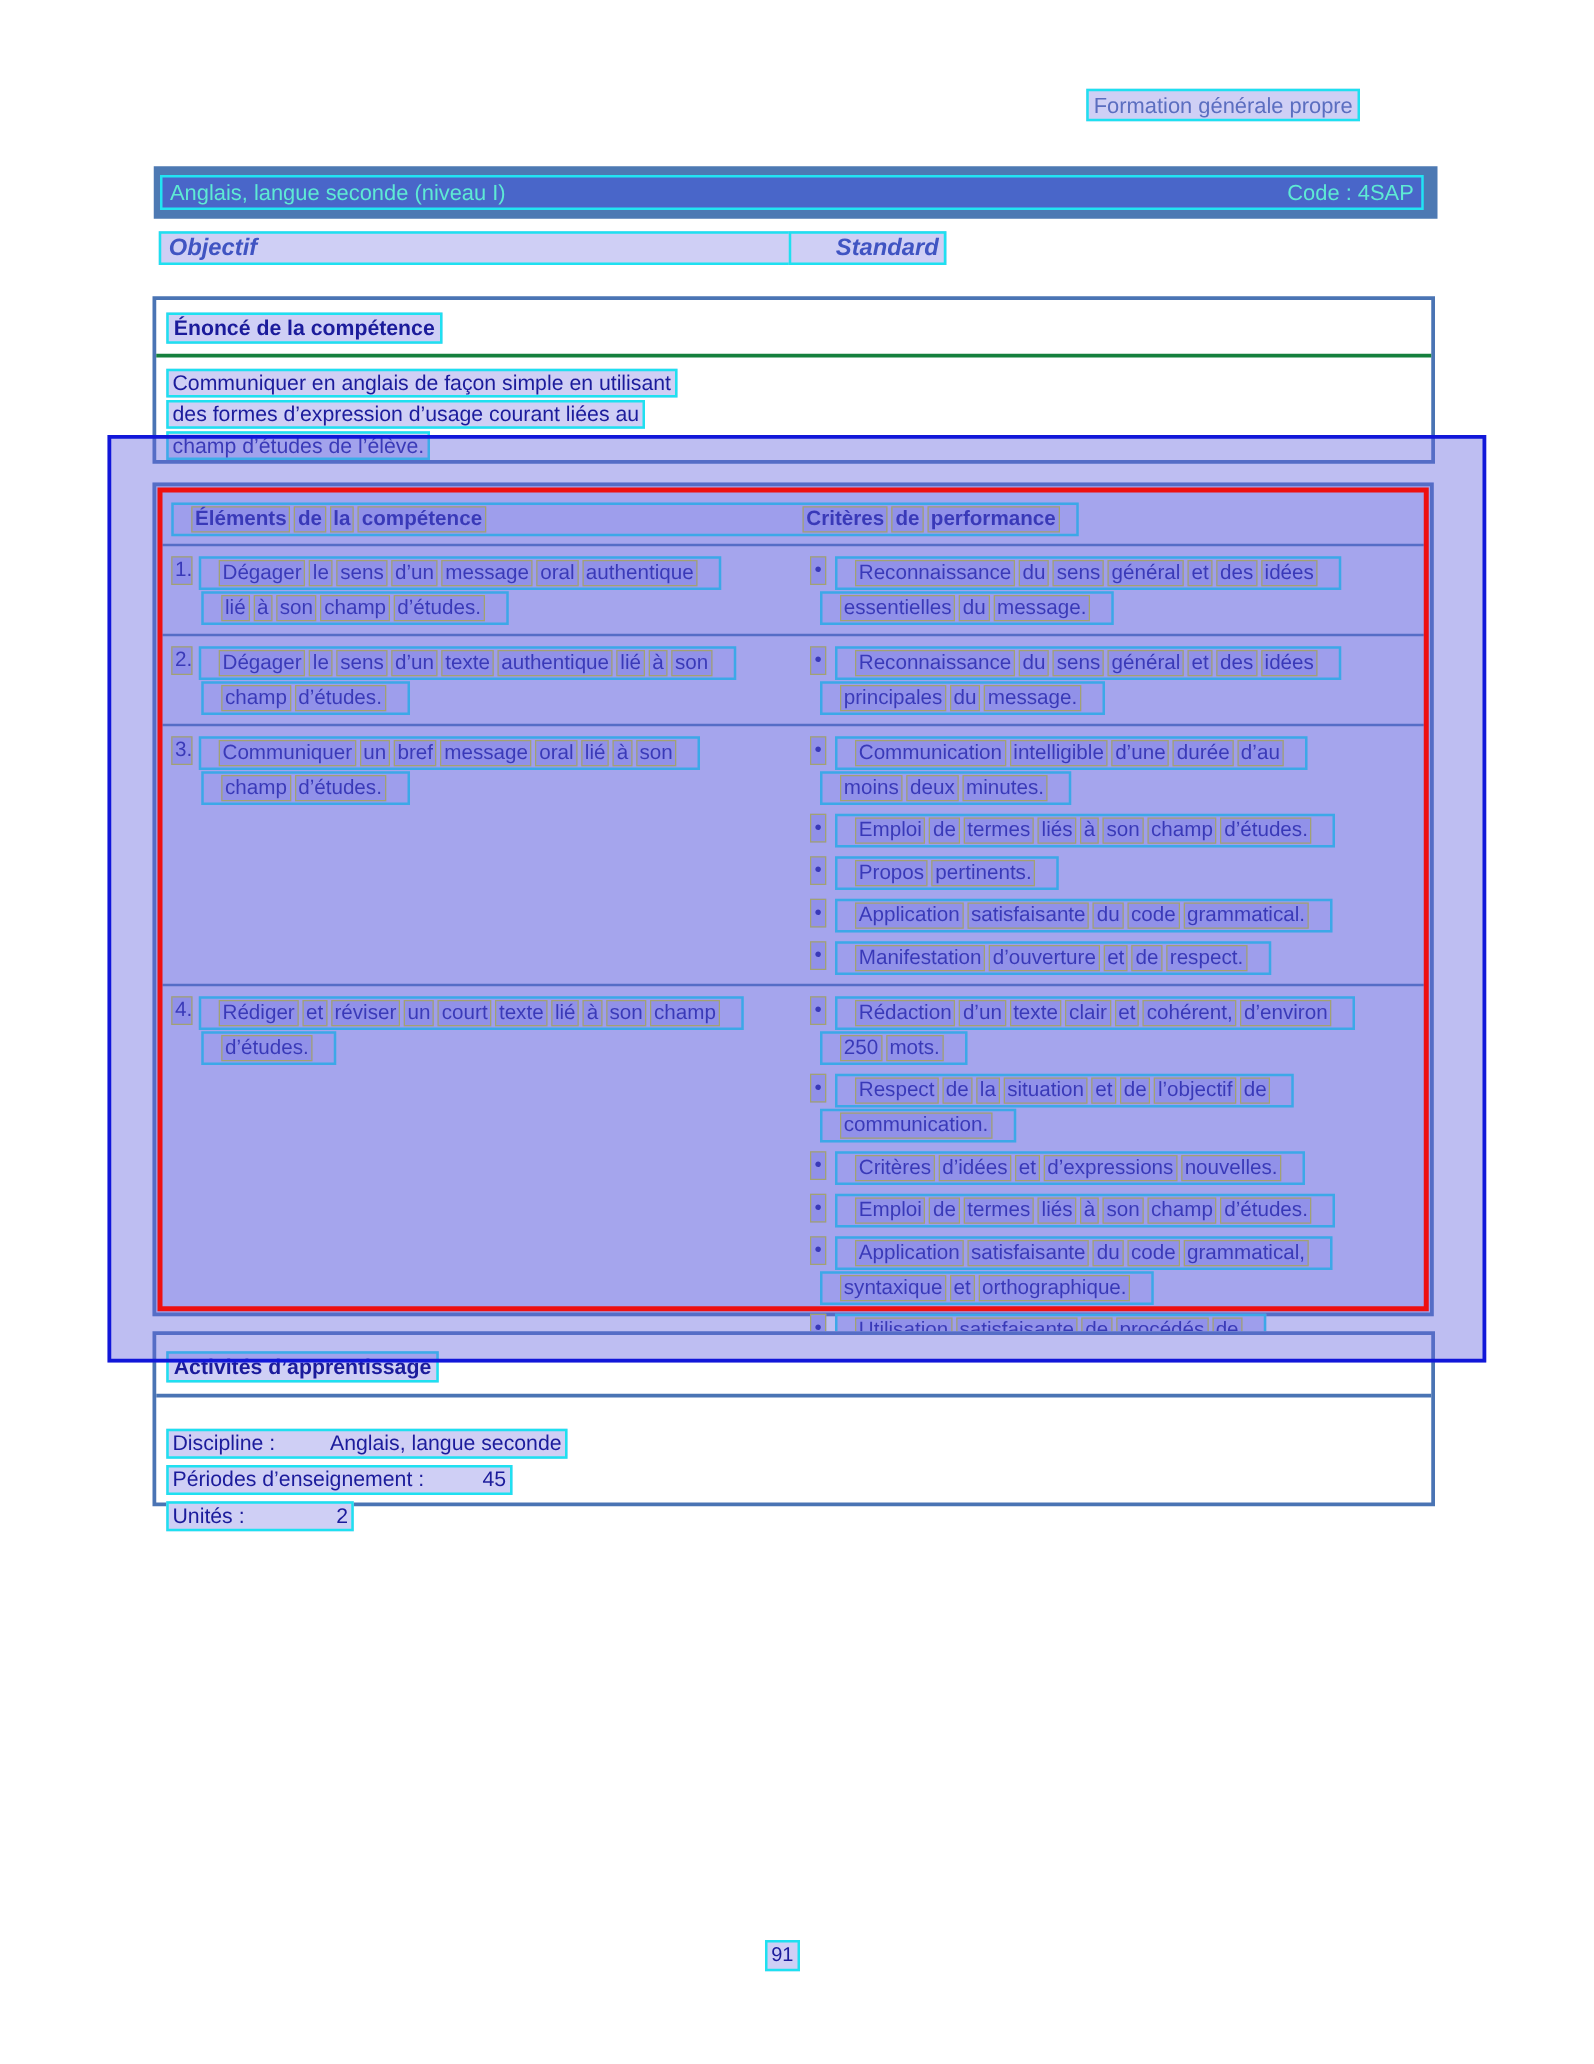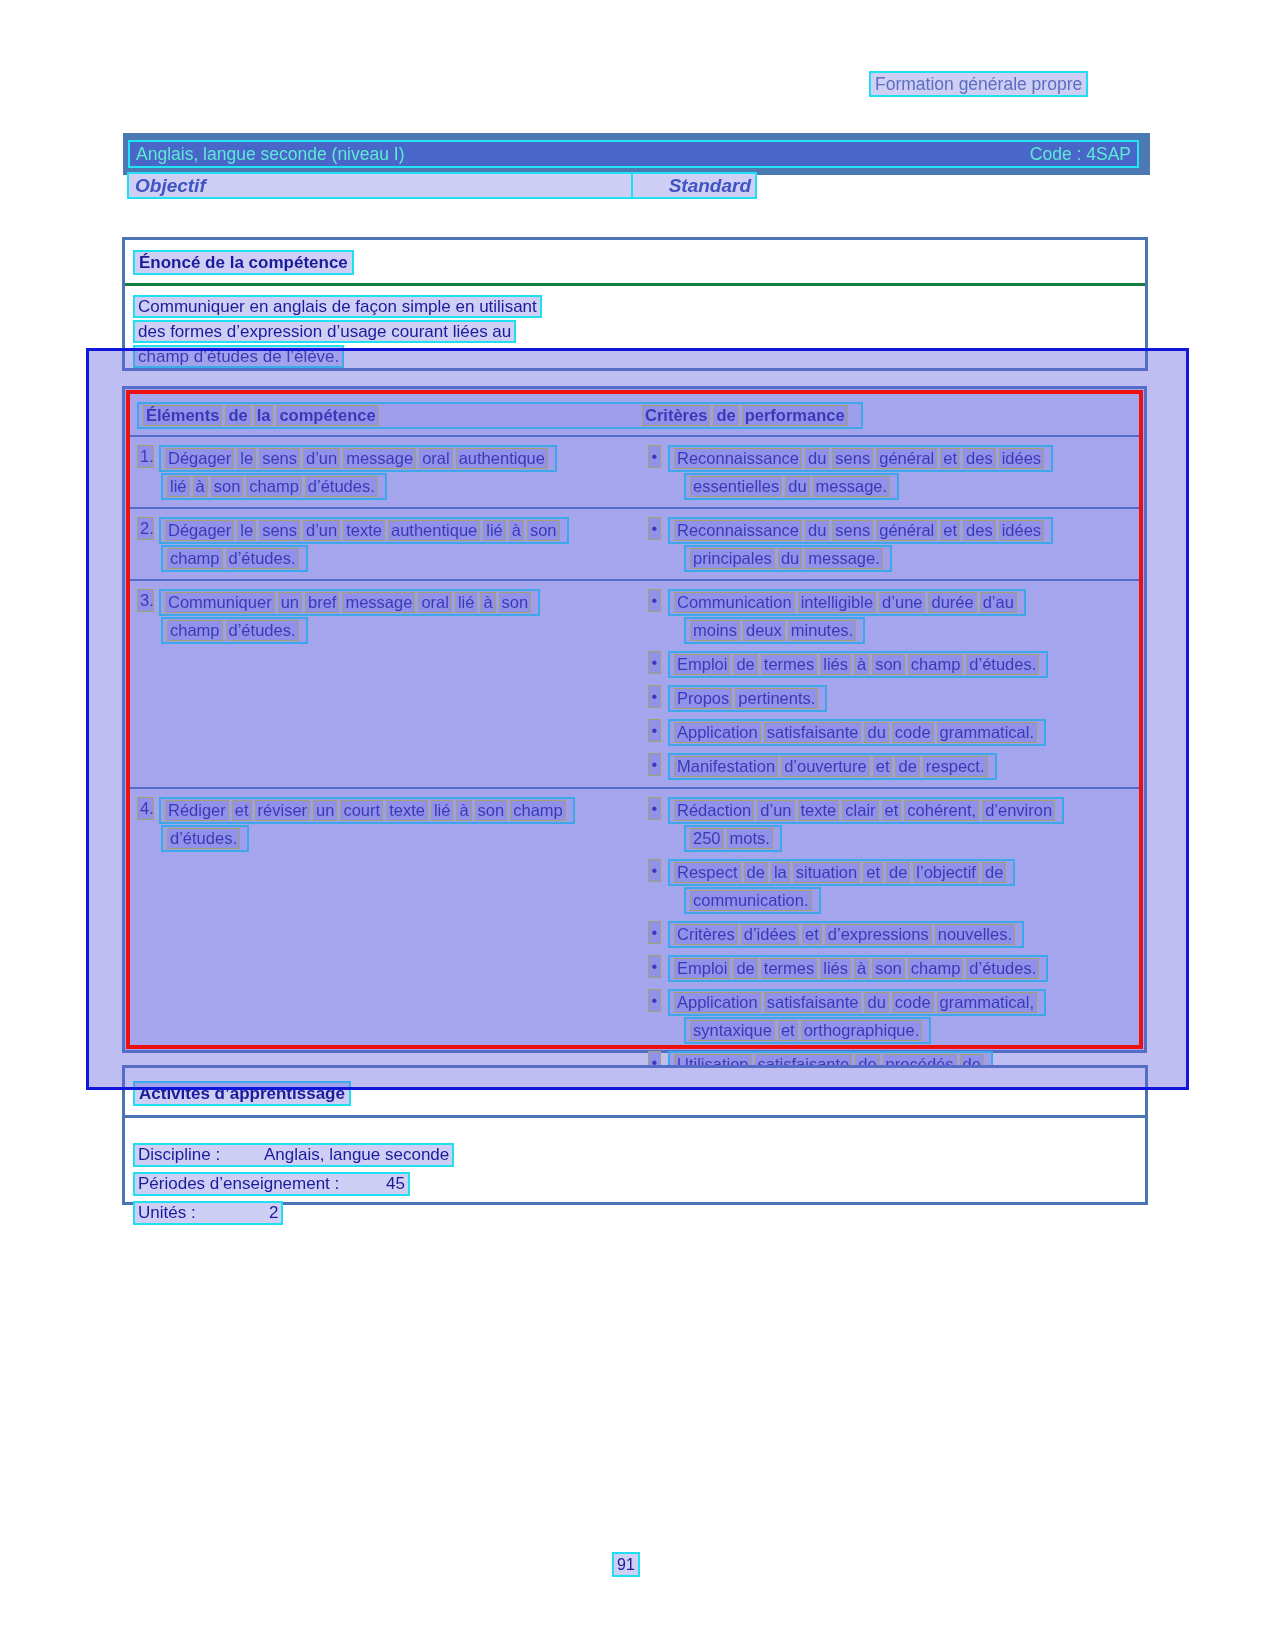--- a/index.html
+++ b/index.html
@@ -18,21 +18,21 @@
   
   .bar { position:absolute; left:123px; top:133px; width:1027px; height:42px; background:#4d79b3; }
   .bar-line {
     position:absolute; left:5px; right:11px; top:7px; bottom:7px;
     background:#4966c9; border:2px solid #22e4f2; color:#5eead4;
     display:flex; align-items:center; justify-content:space-between;
     font-size:17.5px; padding:0 6px;
   }
   
   .objstd {
-    position:absolute; left:127px; top:172px; width:630px; height:27px;
+    position:absolute; left:127px; top:185px; width:630px; height:27px;
     background:#cfcff5; border:2px solid #1fe0f0; color:#4054c2;
     font-size:19px; font-weight:bold; font-style:italic;
     display:flex; align-items:center; padding-left:6px;
   }
   .std-box {
     position:absolute; right:-2px; top:-2px; bottom:-2px; width:126px;
     border:2px solid #1fe0f0; background:#cfcff5;
     display:flex; align-items:center; justify-content:flex-end; padding-right:4px;
   }
   
@@ -43,41 +43,41 @@
   .enonce-body { padding:9px 0 0 8px; }
   .enonce-body .hl { display:table; margin-bottom:2px; line-height:19px; padding:0 3px; }
   
   .ctable { left:122px; top:386px; width:1025px; height:667px; background:#d5d5f6; }
   .red-box { position:absolute; inset:1px; border:4px solid #ee1010; z-index:60; pointer-events:none; }
   .t-inner { position:absolute; inset:5px 5px; }
   .t-header { position:relative; height:43px; border-bottom:2px solid #4a74b4; padding:8px 0 0 7px; }
   
   .tline {
     display:inline-block; border:2px solid #1fd9ee; background:#c9c9f4;
-    padding:1px 4px; white-space:nowrap; font-size:16.5px; line-height:19px; color:#1b1b9b;
+    padding:1px 14px; white-space:nowrap; font-size:16.5px; line-height:19px; color:#1b1b9b;
   }
   .header-line { position:relative; width:726px; }
   .h2-group { position:absolute; left:503px; top:1px; }
   .t-header .w { font-weight:bold; }
   
   .w {
     display:inline-block; border:1px solid #cfcf22; background:#b1b1f0;
     padding:0 2px; margin-right:3px; color:#1b1b9b;
   }
   .trow { display:flex; border-top:2px solid #4a74b4; padding:8px 0 0 0; }
   .trow.first { border-top:none; }
   .r1 { min-height:59px; } .r2 { min-height:64px; } .r3 { min-height:179px; } .r4 { min-height:308px; }
   .cell { }
   .c1 { width:494px; padding-left:7px; }
   .c2 { flex:1; padding-left:24px; }
   .lrow { display:flex; margin-bottom:1px; align-items:flex-start; }
   .num { width:17px; margin-right:5px; text-align:left; font-size:16.5px; line-height:21px; }
   .bullet { width:13px; margin-right:7px; text-align:center; font-size:16.5px; line-height:21px; }
   .cont1 { margin-left:24px; }
-  .cont2 { margin-left:36px; }
+  .cont2 { margin-left:8px; }
   .bgroup { margin-bottom:7px; }
   
   .activites { left:122px; top:1065px; width:1026px; height:140px; }
   .act-title-row { border-bottom:3px solid #4a74b4; padding:13px 0 9px 8px; }
   .act-body { padding:7px 0 0 8px;margin-top:18px; }
   .act-body .hl { display:flex; margin-bottom:5px; line-height:20px; padding:0 3px; width:fit-content; }
   .lab-disc { display:inline-block; width:126px; }
   .lab-per  { display:inline-block; width:248px; }
   .lab-uni  { display:inline-block; width:131px; }
   

